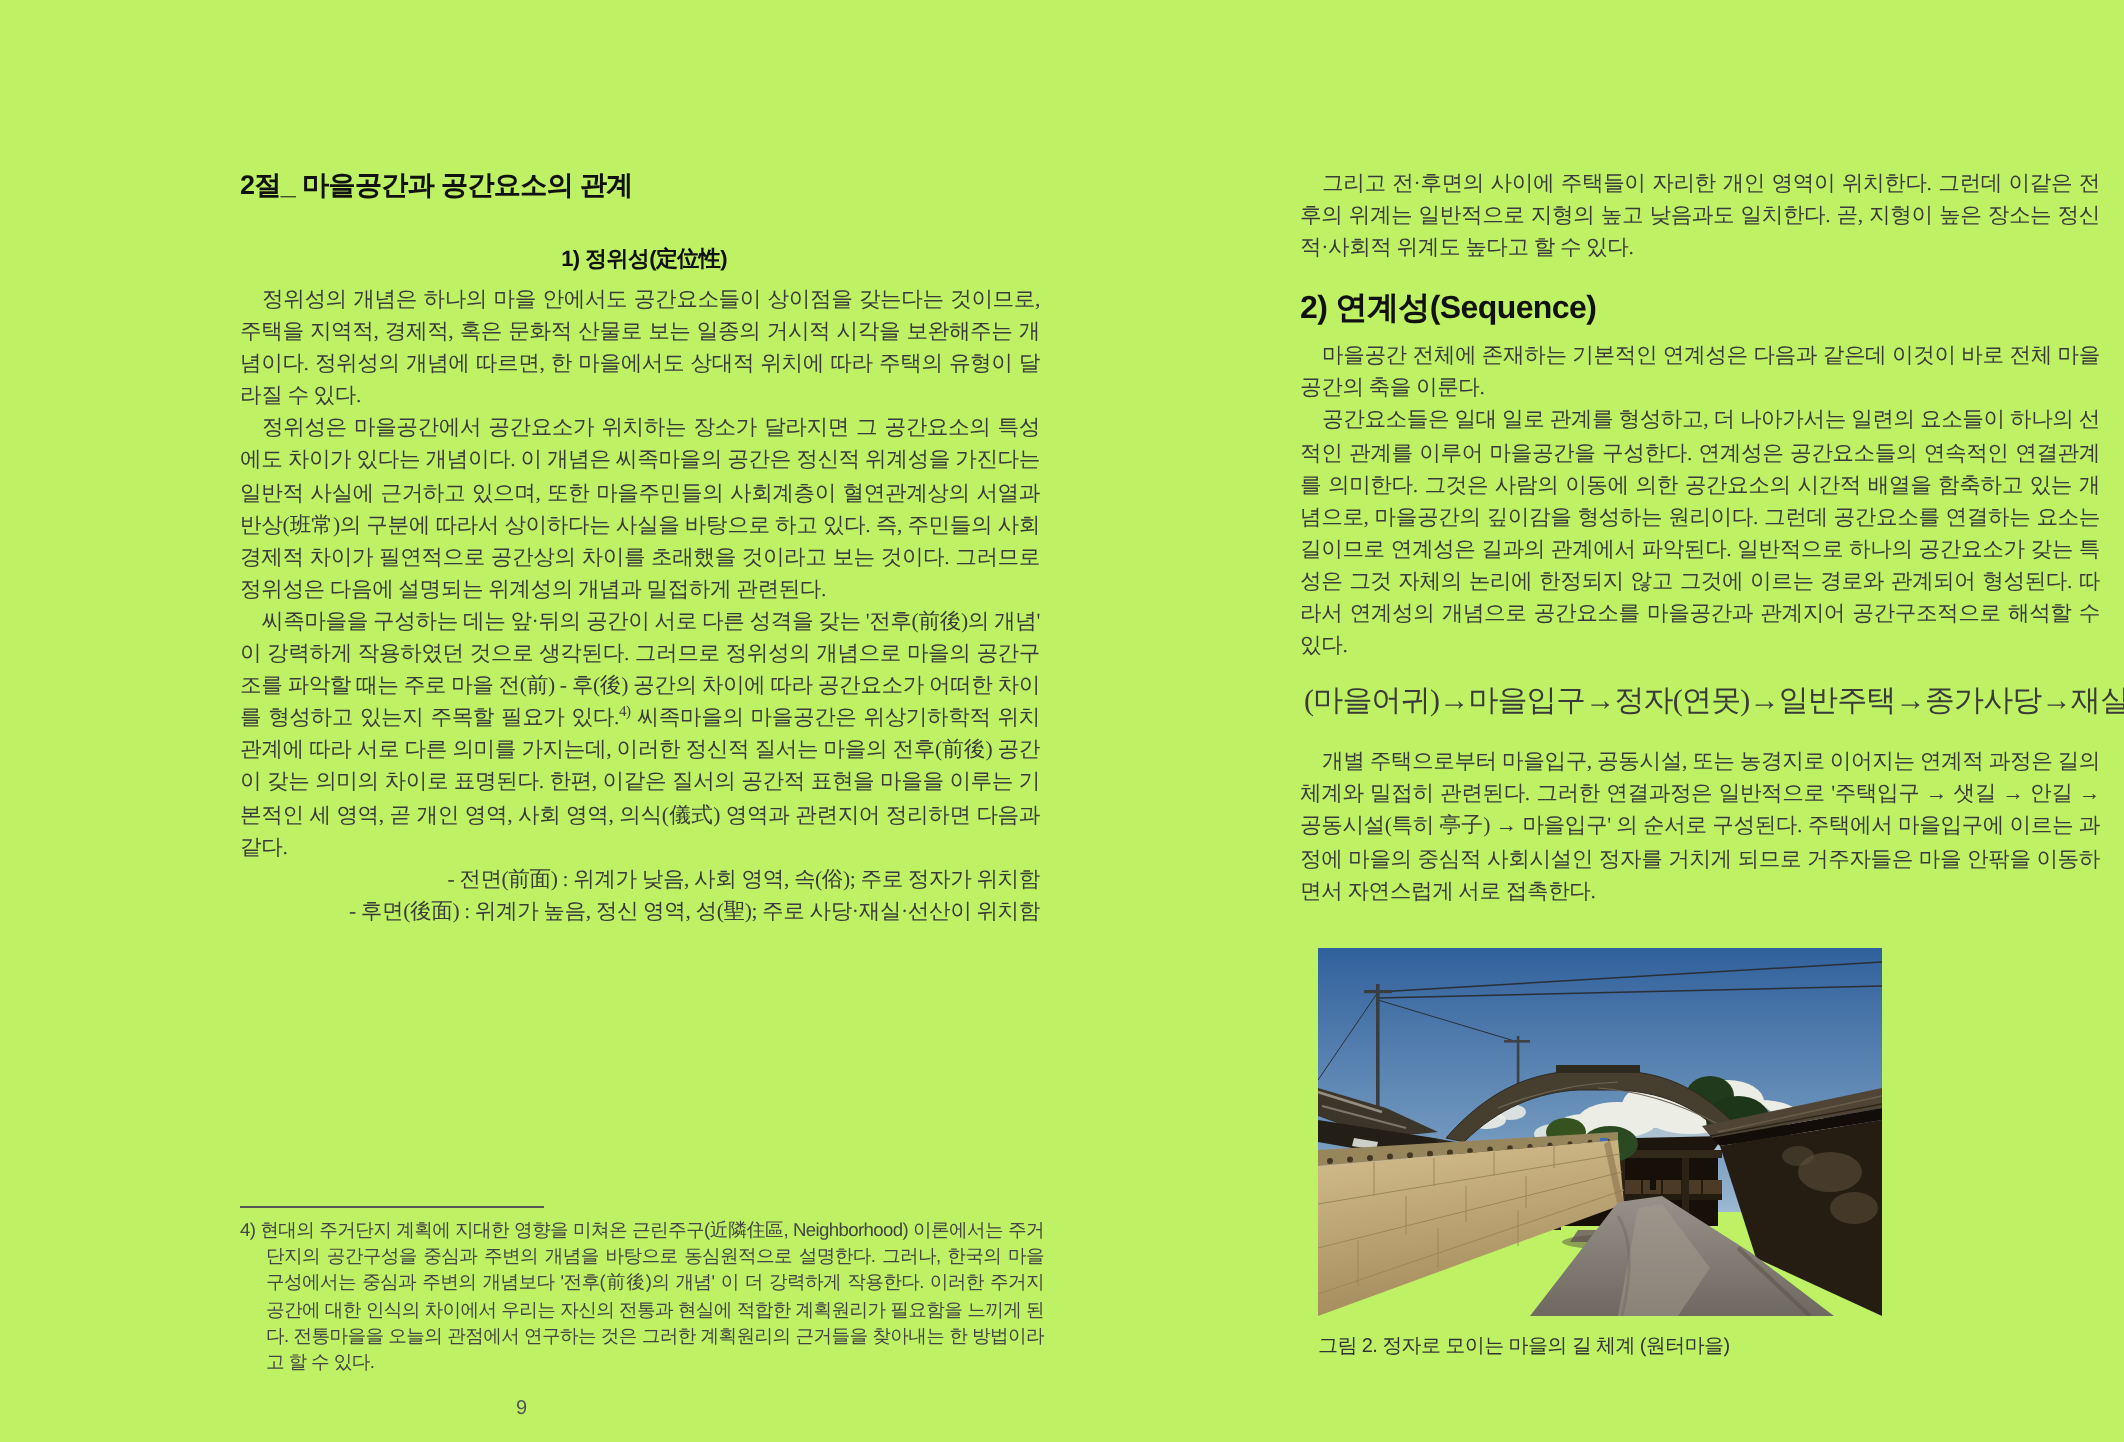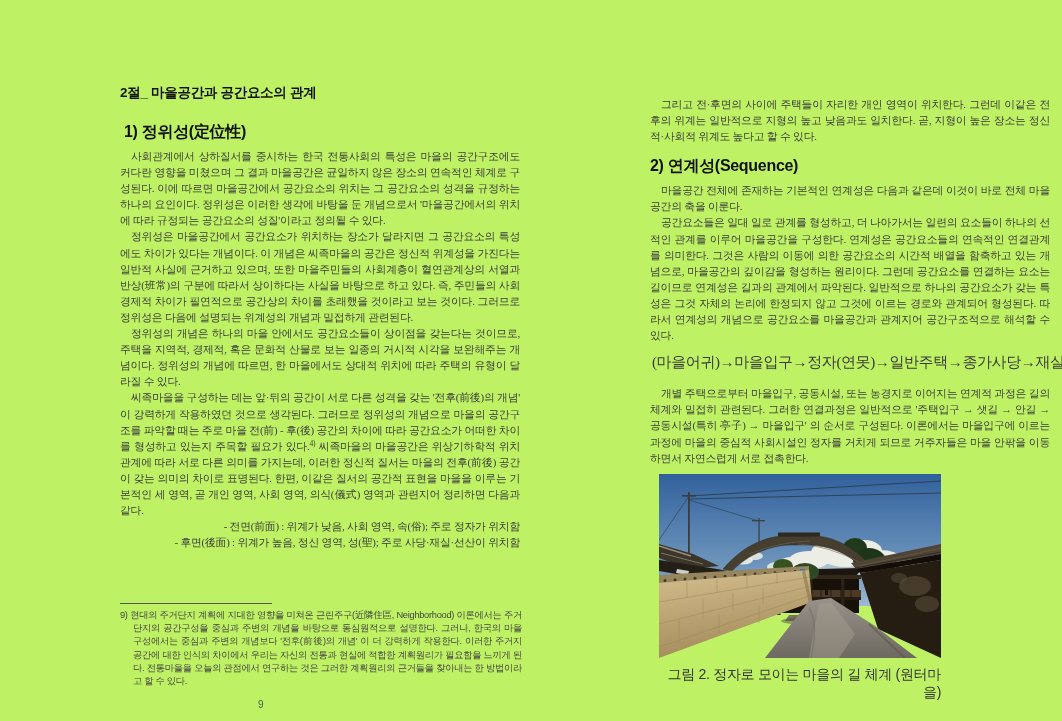--- a/index.html
+++ b/index.html
@@ -2,28 +2,28 @@
 <html><head>
 <meta charset="utf-8">
 <style>
   html,body{margin:0;padding:0;background:#ffffff;}
   .sheet{
     position:relative;width:1062px;height:721px;background:#bef264;overflow:hidden;
     font-family:"Liberation Serif","DejaVu Serif",serif;color:#333333;
   }
   .col{position:absolute;width:400px;}
   .col-left{left:120px;top:84px;}
-  .col-right{left:650px;top:84px;margin-top:12px;}
+  .col-right{left:650px;top:84px;}
   h1.sec{
     font-family:"Liberation Sans","DejaVu Sans",sans-serif;
     font-size:13.5px;font-weight:bold;color:#111;margin:0 0 20px 0;letter-spacing:-.3px;
   }
   h2.sub{
     font-family:"Liberation Sans","DejaVu Sans",sans-serif;
-    font-size:16px;font-weight:bold;color:#111;margin:0 0 5px 4px;letter-spacing:-.3px;
+    font-size:11px;font-weight:bold;color:#111;margin:0 0 5px 4px;letter-spacing:-.3px;text-align:center;
   }
   h2.sub2{
     font-family:"Liberation Sans","DejaVu Sans",sans-serif;
     font-size:16px;font-weight:bold;color:#111;margin:12px 0 5px 0;letter-spacing:-.3px;
   }
   p.body{
     font-size:10.8px;line-height:16.1px;margin:0;text-align:justify;
     word-break:break-all;letter-spacing:-.2px;color:#3a3a3a;
   }
   p.indent{text-indent:11px;}
@@ -37,61 +37,60 @@
     text-align:justify;word-break:break-all;letter-spacing:-.3px;
     padding-left:13px;text-indent:-13px;
   }
   .seq{margin:10px 0 0 0;font-size:15px;letter-spacing:-.4px;color:#3a3a3a;}
   .seq-flow{white-space:nowrap;margin-left:2px;}
   .seq-domains{white-space:nowrap;margin:5px 0 0 40px;}
   p.closing{margin-top:13px;}
   .photo{position:absolute;left:659px;top:474px;width:282px;height:184px;margin:0;padding:0;}
   .photo svg{display:block;}
   .caption{
-    position:absolute;left:659px;top:666px;width:282px;text-align:right;
-    font-family:"Liberation Sans","DejaVu Sans",sans-serif;
-    font-size:14px;color:#333;letter-spacing:-.3px;
+    position:absolute;left:659px;top:666px;width:282px;text-align:left;
+    font-family:"Liberation Sans","DejaVu Sans",sans-serif;
+    font-size:10px;color:#333;letter-spacing:-.3px;
   }
   .pageno{
     position:absolute;top:699px;font-size:10px;color:#555;
     font-family:"Liberation Sans","DejaVu Sans",sans-serif;
   }
   .pageno-left{left:258px;}
   .pageno-right{left:821px;margin-top:36px;}
 </style>
 </head>
 <body>
 
 <div class="sheet">
 
   <section class="col col-left">
     <h1 class="sec">2절_ 마을공간과 공간요소의 관계</h1>
     <h2 class="sub">1) 정위성(定位性)</h2>
-    <p class="body indent">사회관계에서 상하질서를 중시하는 한국 전통사회의 특성은 마을의 공간구조에도 커다란 영향을 미쳤으며 그 결과 마을공간은 균일하지 않은 장소의 연속적인 체계로 구성된다. 이에 따르면 마을공간에서 공간요소의 위치는 그 공간요소의 성격을 규정하는 하나의 요인이다. 정위성은 이러한 생각에 바탕을 둔 개념으로서 '마을공간에서의 위치에 따라 규정되는 공간요소의 성질'이라고 정의될 수 있다.</p>
+    <p class="body indent">정위성의 개념은 하나의 마을 안에서도 공간요소들이 상이점을 갖는다는 것이므로, 주택을 지역적, 경제적, 혹은 문화적 산물로 보는 일종의 거시적 시각을 보완해주는 개념이다. 정위성의 개념에 따르면, 한 마을에서도 상대적 위치에 따라 주택의 유형이 달라질 수 있다.</p>
     <p class="body indent">정위성은 마을공간에서 공간요소가 위치하는 장소가 달라지면 그 공간요소의 특성에도 차이가 있다는 개념이다. 이 개념은 씨족마을의 공간은 정신적 위계성을 가진다는 일반적 사실에 근거하고 있으며, 또한 마을주민들의 사회계층이 혈연관계상의 서열과 반상(班常)의 구분에 따라서 상이하다는 사실을 바탕으로 하고 있다. 즉, 주민들의 사회경제적 차이가 필연적으로 공간상의 차이를 초래했을 것이라고 보는 것이다. 그러므로 정위성은 다음에 설명되는 위계성의 개념과 밀접하게 관련된다.</p>
-    <p class="body indent">정위성의 개념은 하나의 마을 안에서도 공간요소들이 상이점을 갖는다는 것이므로, 주택을 지역적, 경제적, 혹은 문화적 산물로 보는 일종의 거시적 시각을 보완해주는 개념이다. 정위성의 개념에 따르면, 한 마을에서도 상대적 위치에 따라 주택의 유형이 달라질 수 있다.</p>
     <p class="body indent"><span>씨족마을을 구성하는 데는 앞·뒤의 공간이 서로 다른 성격을 갖는 '전후(前後)의 개념' 이 강력하게 작용하였던 것으로 생각된다. 그러므로 정위성의 개념으로 마을의 공간구조를 파악할 때는 주로 마을 전(前) - 후(後) 공간의 차이에 따라 공간요소가 어떠한 차이를 형성하고 있는지 주목할 필요가 있다.</span><sup class="fnref">4)</sup><span> 씨족마을의 마을공간은 위상기하학적 위치관계에 따라 서로 다른 의미를 가지는데, 이러한 정신적 질서는 마을의 전후(前後) 공간이 갖는 의미의 차이로 표명된다. 한편, 이같은 질서의 공간적 표현을 마을을 이루는 기본적인 세 영역, 곧 개인 영역, 사회 영역, 의식(儀式) 영역과 관련지어 정리하면 다음과 같다.</span></p>
     <p class="body listline">- 전면(前面) : 위계가 낮음, 사회 영역, 속(俗); 주로 정자가 위치함</p>
     <p class="body listline">- 후면(後面) : 위계가 높음, 정신 영역, 성(聖); 주로 사당·재실·선산이 위치함</p>
   </section>
 
   <div class="footnote-block">
     <div class="fn-rule"></div>
-    <p class="fn-text">9) 현대의 주거단지 계획에 지대한 영향을 미쳐온 근린주구(近隣住區, Neighborhood) 이론에서는 주거단지의 공간구성을 중심과 주변의 개념을 바탕으로 동심원적으로 설명한다. 그러나, 한국의 마을 구성에서는 중심과 주변의 개념보다 '전후(前後)의 개념' 이 더 강력하게 작용한다. 이러한 주거지 공간에 대한 인식의 차이에서 우리는 자신의 전통과 현실에 적합한 계획원리가 필요함을 느끼게 된다. 전통마을을 오늘의 관점에서 연구하는 것은 그러한 계획원리의 근거들을 찾아내는 한 방법이라고 할 수 있다.</p>
+    <p class="fn-text">4) 현대의 주거단지 계획에 지대한 영향을 미쳐온 근린주구(近隣住區, Neighborhood) 이론에서는 주거단지의 공간구성을 중심과 주변의 개념을 바탕으로 동심원적으로 설명한다. 그러나, 한국의 마을 구성에서는 중심과 주변의 개념보다 '전후(前後)의 개념' 이 더 강력하게 작용한다. 이러한 주거지 공간에 대한 인식의 차이에서 우리는 자신의 전통과 현실에 적합한 계획원리가 필요함을 느끼게 된다. 전통마을을 오늘의 관점에서 연구하는 것은 그러한 계획원리의 근거들을 찾아내는 한 방법이라고 할 수 있다.</p>
   </div>
 
   <section class="col col-right">
     <p class="body indent">그리고 전·후면의 사이에 주택들이 자리한 개인 영역이 위치한다. 그런데 이같은 전후의 위계는 일반적으로 지형의 높고 낮음과도 일치한다. 곧, 지형이 높은 장소는 정신적·사회적 위계도 높다고 할 수 있다.</p>
     <h2 class="sub2">2) 연계성(Sequence)</h2>
     <p class="body indent">마을공간 전체에 존재하는 기본적인 연계성은 다음과 같은데 이것이 바로 전체 마을공간의 축을 이룬다.</p>
     <p class="body indent">공간요소들은 일대 일로 관계를 형성하고, 더 나아가서는 일련의 요소들이 하나의 선적인 관계를 이루어 마을공간을 구성한다. 연계성은 공간요소들의 연속적인 연결관계를 의미한다. 그것은 사람의 이동에 의한 공간요소의 시간적 배열을 함축하고 있는 개념으로, 마을공간의 깊이감을 형성하는 원리이다. 그런데 공간요소를 연결하는 요소는 길이므로 연계성은 길과의 관계에서 파악된다. 일반적으로 하나의 공간요소가 갖는 특성은 그것 자체의 논리에 한정되지 않고 그것에 이르는 경로와 관계되어 형성된다. 따라서 연계성의 개념으로 공간요소를 마을공간과 관계지어 공간구조적으로 해석할 수 있다.</p>
     <div class="seq">
       <div class="seq-flow">(마을어귀)→마을입구→정자(연못)→일반주택→종가사당→재실→선산</div>
     </div>
-    <p class="body indent closing">개별 주택으로부터 마을입구, 공동시설, 또는 농경지로 이어지는 연계적 과정은 길의 체계와 밀접히 관련된다. 그러한 연결과정은 일반적으로 '주택입구 → 샛길 → 안길 → 공동시설(특히 亭子) → 마을입구' 의 순서로 구성된다. 이론에서는 마을입구에 이르는 과정에 마을의 중심적 사회시설인 정자를 거치게 되므로 거주자들은 마을 안팎을 이동하면서 자연스럽게 서로 접촉한다.</p>
+    <p class="body indent closing">개별 주택으로부터 마을입구, 공동시설, 또는 농경지로 이어지는 연계적 과정은 길의 체계와 밀접히 관련된다. 그러한 연결과정은 일반적으로 '주택입구 → 샛길 → 안길 → 공동시설(특히 亭子) → 마을입구' 의 순서로 구성된다. 주택에서 마을입구에 이르는 과정에 마을의 중심적 사회시설인 정자를 거치게 되므로 거주자들은 마을 안팎을 이동하면서 자연스럽게 서로 접촉한다.</p>
   </section>
 
   <figure class="photo">
     <svg width="282" height="184" viewBox="0 0 282 184" xmlns="http://www.w3.org/2000/svg">
       <defs>
         <linearGradient id="skyg" x1="0" y1="0" x2="0" y2="1">
           <stop offset="0" stop-color="#31619c"></stop>
           <stop offset="0.7" stop-color="#6f96bd"></stop>
           <stop offset="1" stop-color="#9db8d2"></stop>
         </linearGradient>

